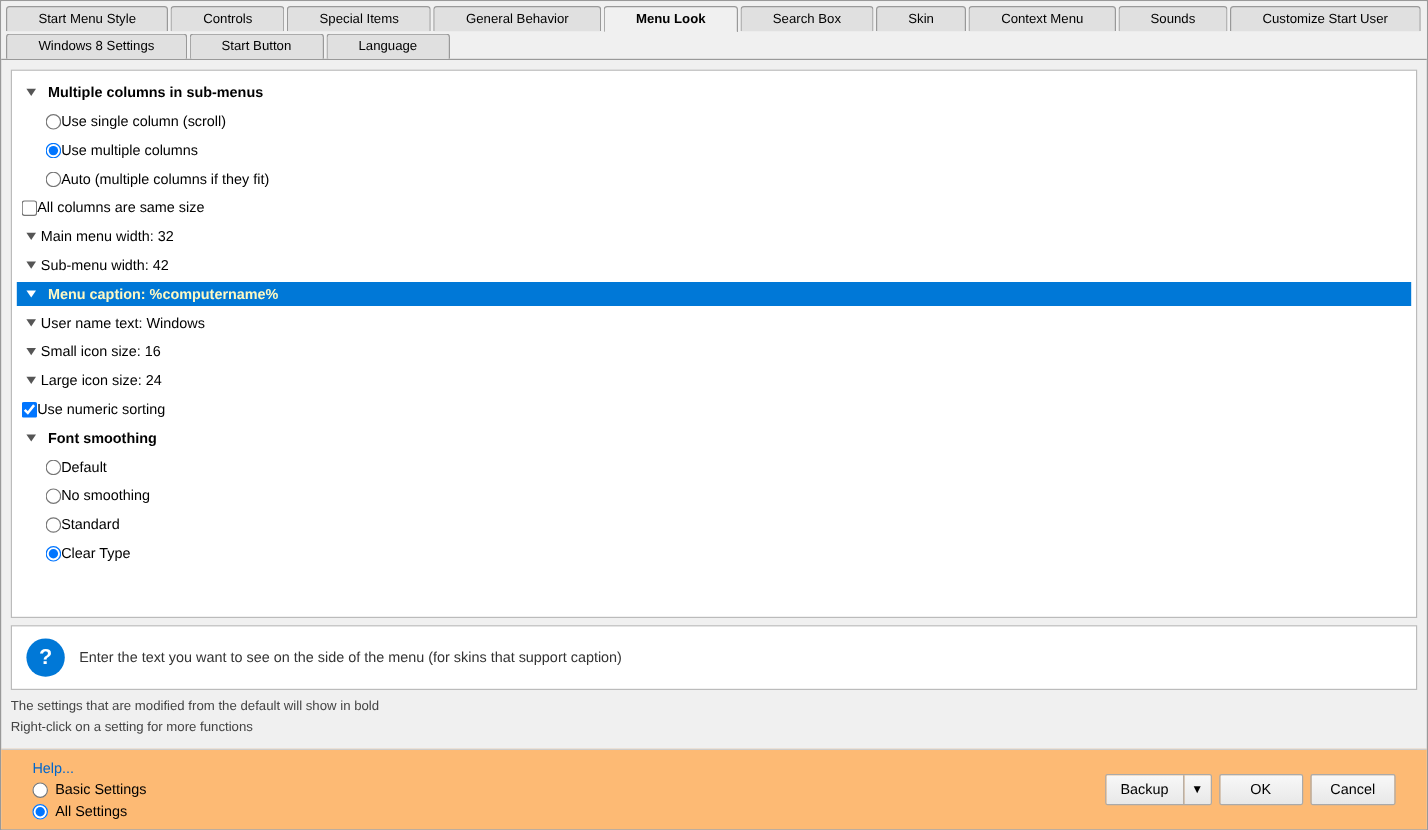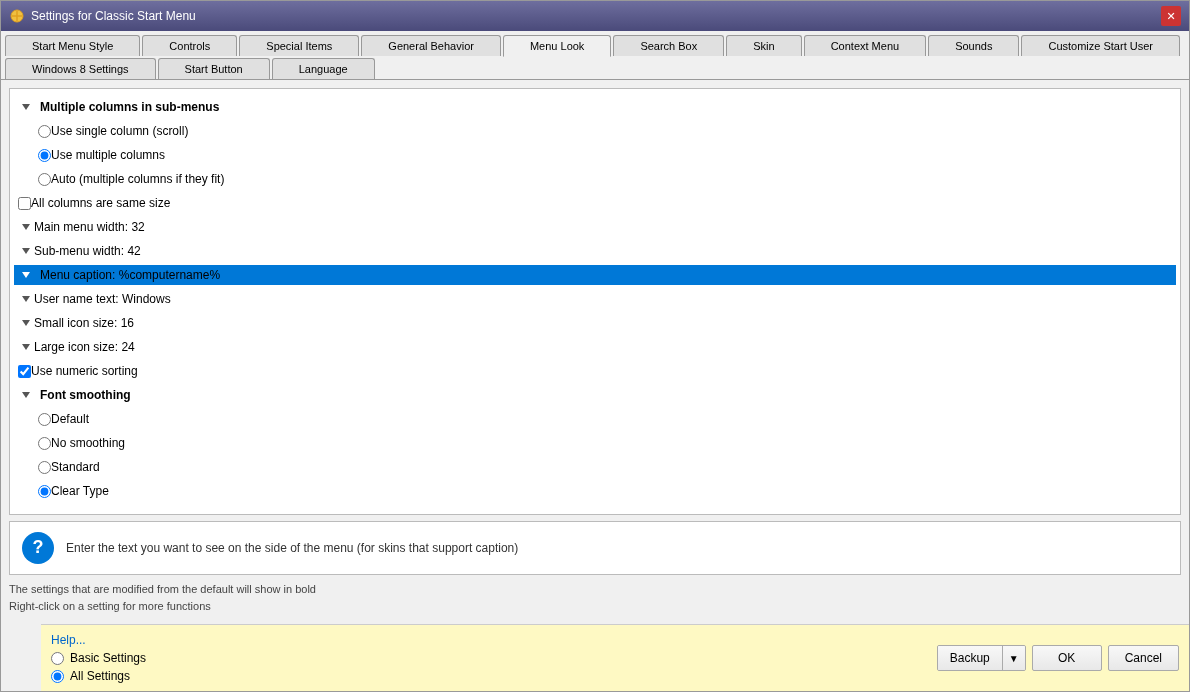--- a/index.html
+++ b/index.html
@@ -83,21 +83,21 @@
       border-bottom: none;
       background: #e0e0e0;
       cursor: pointer;
       font-size: 11px;
       border-radius: 3px 3px 0 0;
       color: #000;
       white-space: nowrap;
     }
     .tab.active {
       background: #f0f0f0;
-      font-weight: normal;
+      font-weight: bold;
       border-bottom: 1px solid #f0f0f0;
       margin-bottom: -1px;
       z-index: 1;
     }
 
     .content-area {
       flex: 1;
       padding: 8px;
       display: flex;
       flex-direction: column;
@@ -198,25 +198,24 @@
       font-size: 11px;
       color: #444;
       line-height: 1.6;
       flex-shrink: 0;
     }
 
     .bottom-bar {
       display: flex;
       align-items: center;
       justify-content: space-between;
-      padding: 8px 10px;
+      padding: 8px 26px;
       border-top: 1px solid #ccc;
-      background: #fef9c3;
-      flex-shrink: 0;
-      margin-left: 40px;
+      background: #fdba74;
+      flex-shrink: 0;
     }
 
     .radio-row {
       display: flex;
       align-items: center;
       gap: 6px;
     }
 
     .help-link {
       color: #0066cc;
@@ -269,35 +268,20 @@
       width: 12px;
       height: 12px;
       flex-shrink: 0;
     }
   </style>
 </head>
 <body>
 
 <div class="window">
 
-  <div class="title-bar">
-    <div class="title-bar-left">
-      <div class="title-icon">
-        <svg width="14" height="14" viewBox="0 0 14 14">
-          <circle cx="7" cy="7" r="6" fill="#f0c040" stroke="#e0a020" stroke-width="1"></circle>
-          <line x1="7" y1="2" x2="7" y2="12" stroke="#e0a020" stroke-width="1.5"></line>
-          <line x1="2" y1="7" x2="12" y2="7" stroke="#e0a020" stroke-width="1.5"></line>
-        </svg>
-      </div>
-      <span class="title-text">Settings for Classic Start Menu</span>
-    </div>
-    <div class="title-controls">
-      <button class="title-btn">✕</button>
-    </div>
-  </div>
 
   <div class="tabs-container">
     <div class="tab">Start Menu Style</div>
     <div class="tab">Controls</div>
     <div class="tab">Special Items</div>
     <div class="tab">General Behavior</div>
     <div class="tab active">Menu Look</div>
     <div class="tab">Search Box</div>
     <div class="tab">Skin</div>
     <div class="tab">Context Menu</div>
@@ -357,21 +341,21 @@
           </div>
           <span class="setting-label">Sub-menu width: 42</span>
         </div>
 
         <div class="setting-row highlighted" style="background:#0078d7; color:white; padding:2px 4px; display:flex; align-items:center; gap:6px;">
           <div class="group-icon">
             <svg class="arrow-icon" viewBox="0 0 12 12">
               <polygon points="2,3 10,3 6,9" fill="white"></polygon>
             </svg>
           </div>
-          <span class="setting-label" style="font-weight:normal; color:#000000;">Menu caption: %computername%</span>
+          <span class="setting-label" style="font-weight:bold; color:#fef9c3;">Menu caption: %computername%</span>
         </div>
 
         <div class="setting-row">
           <div class="group-icon">
             <svg class="arrow-icon" viewBox="0 0 12 12">
               <polygon points="2,3 10,3 6,9" fill="#555"></polygon>
             </svg>
           </div>
           <span class="setting-label">User name text: Windows</span>
         </div>

